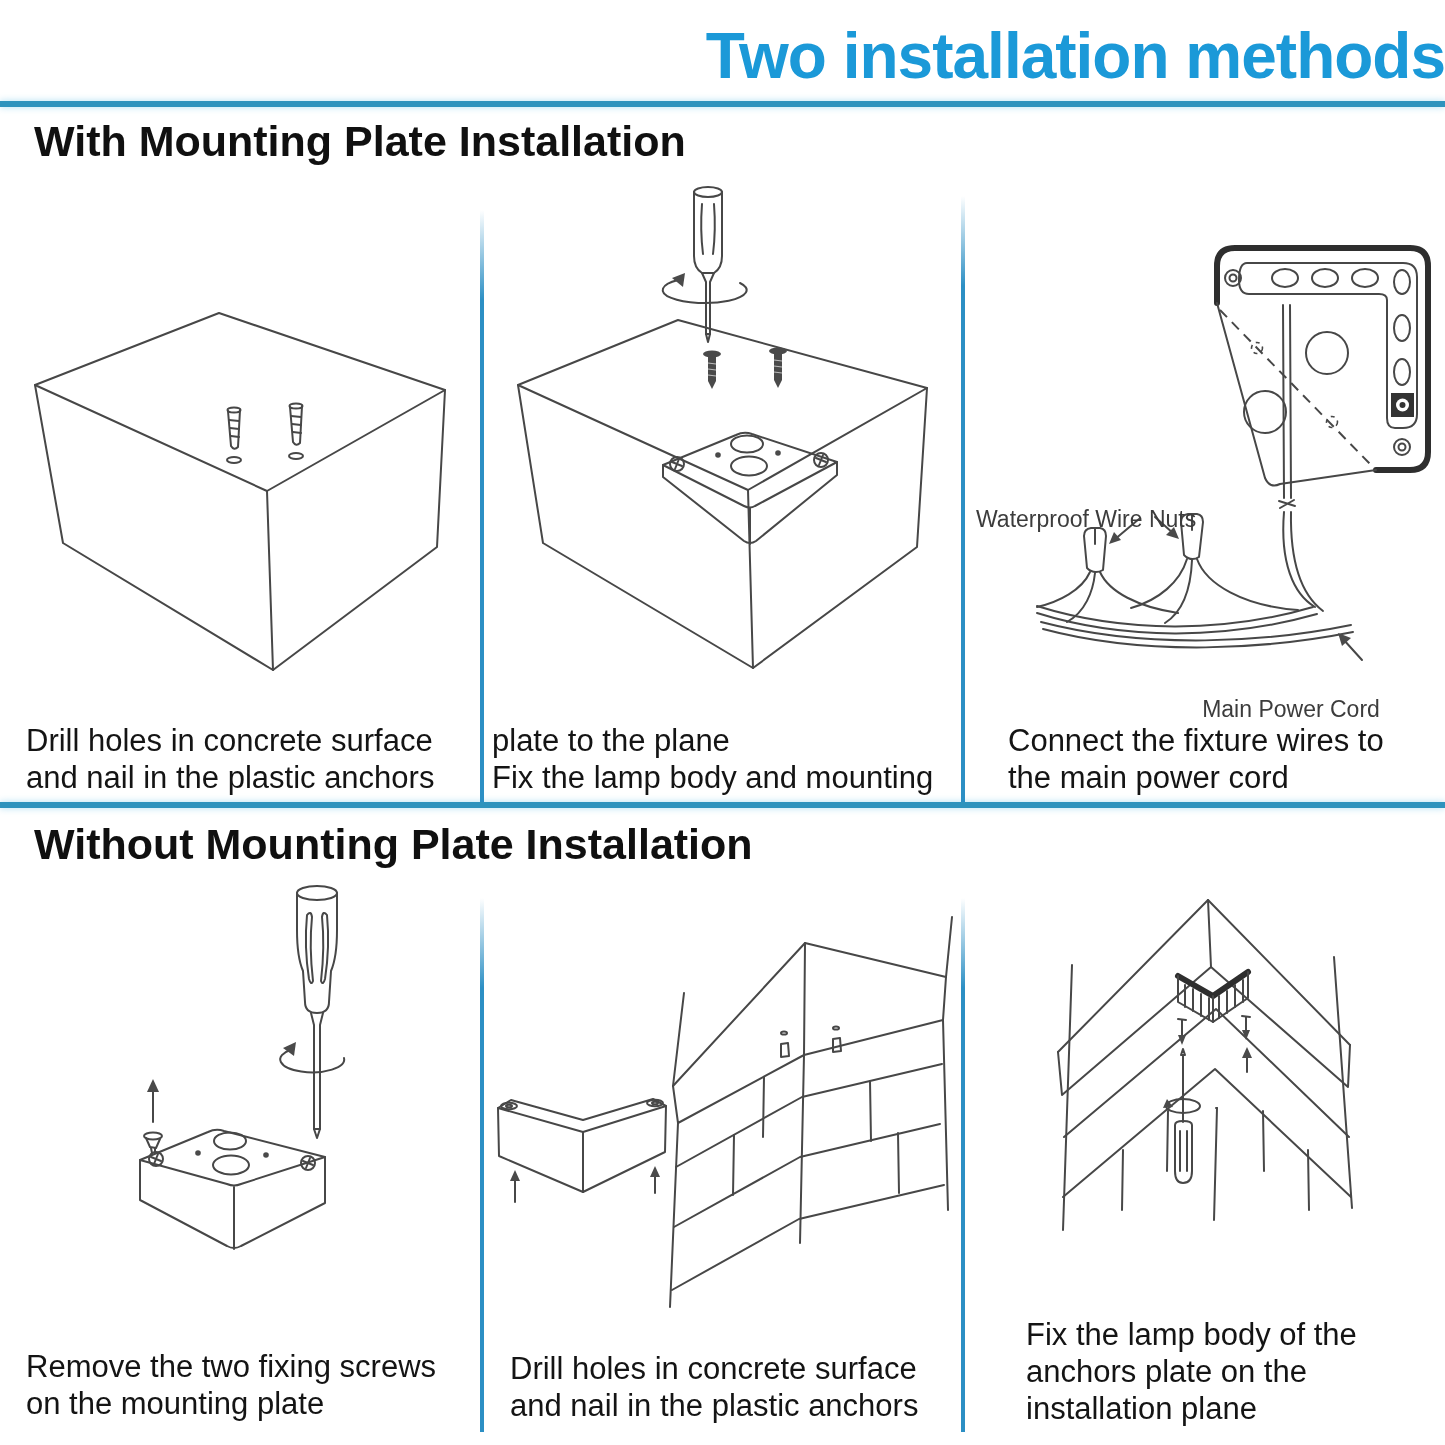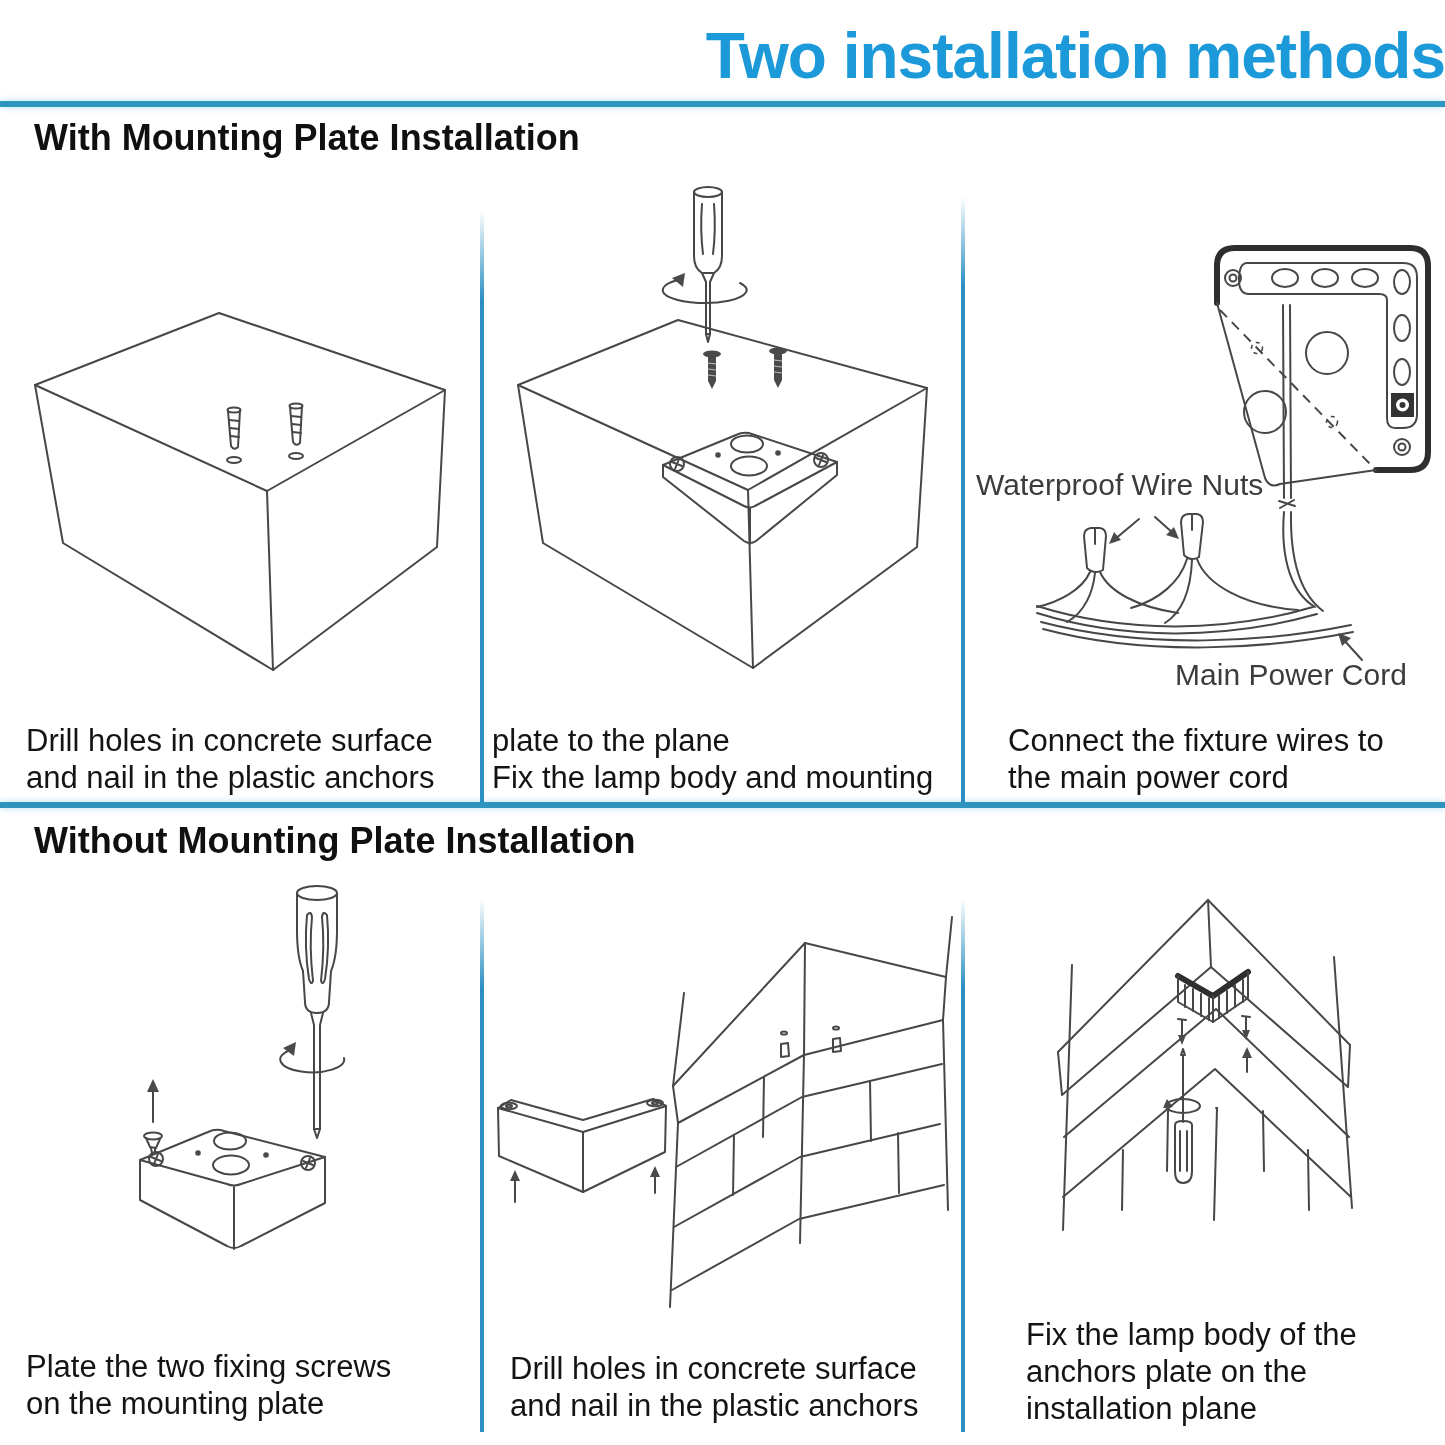--- a/index.html
+++ b/index.html
@@ -10,27 +10,27 @@
   .hline{position:absolute;left:0;right:0;height:6px;background:#2e93bd;
          box-shadow:0 0 7px rgba(130,205,235,.65);}
   #hline-1{top:101px;}
   #hline-2{top:802px;}
   .vline{position:absolute;width:4px;
          background:linear-gradient(to bottom, rgba(44,143,196,0), #2c8fc4 90px, #2c8fc4);}
   #vline-t1{left:480px;top:210px;height:592px;}
   #vline-t2{left:961px;top:196px;height:606px;}
   #vline-b1{left:480px;top:898px;height:534px;}
   #vline-b2{left:961px;top:898px;height:534px;}
-  .section-heading{position:absolute;left:34px;font-size:36px;font-weight:bold;color:#101010;}
+  .section-heading{position:absolute;left:34px;font-size:43px;font-weight:bold;color:#101010;}
   #heading-1{top:117px;}
   #heading-2{top:820px;}
   .panel-svg{position:absolute;}
   .caption{position:absolute;font-size:31px;line-height:37px;color:#141414;}
   .caption span{display:block;}
-  .diagram-label{position:absolute;font-size:30px;color:#3c3c3c;}
+  .diagram-label{position:absolute;font-size:23px;color:#3c3c3c;margin-top:38px;}
   #label-wire-nuts{left:976px;top:468px;}
   #label-power-cord{left:1160px;top:658px;width:262px;text-align:center;}
   svg{display:block;}
   .ln{fill:none;stroke:#474747;stroke-width:2;stroke-linejoin:round;stroke-linecap:round;}
   .thick{fill:none;stroke:#2e2e2e;stroke-width:6;stroke-linejoin:round;stroke-linecap:round;}
   .dk{fill:#4a4a4a;stroke:none;}
   .dash{fill:none;stroke:#474747;stroke-width:2;stroke-dasharray:10 7;}
   .dash2{fill:none;stroke:#474747;stroke-width:1.6;stroke-dasharray:4 4;}
 </style>
 </head>
@@ -296,21 +296,21 @@
   </div>
   <div class="caption" style="left:492px;top:722px;width:465px">
     <span>plate to the plane</span>
     <span>Fix the lamp body and mounting</span>
   </div>
   <div class="caption" style="left:1008px;top:722px;width:430px">
     <span>Connect the fixture wires to</span>
     <span>the main power cord</span>
   </div>
   <div class="caption" style="left:26px;top:1348px;width:450px">
-    <span>Plate the two fixing screws</span>
+    <span>Remove the two fixing screws</span>
     <span>on the mounting plate</span>
   </div>
   <div class="caption" style="left:510px;top:1350px;width:445px">
     <span>Drill holes in concrete surface</span>
     <span>and nail in the plastic anchors</span>
   </div>
   <div class="caption" style="left:1026px;top:1316px;width:400px">
     <span>Fix the lamp body of the</span>
     <span>anchors plate on the</span>
     <span>installation plane</span>

